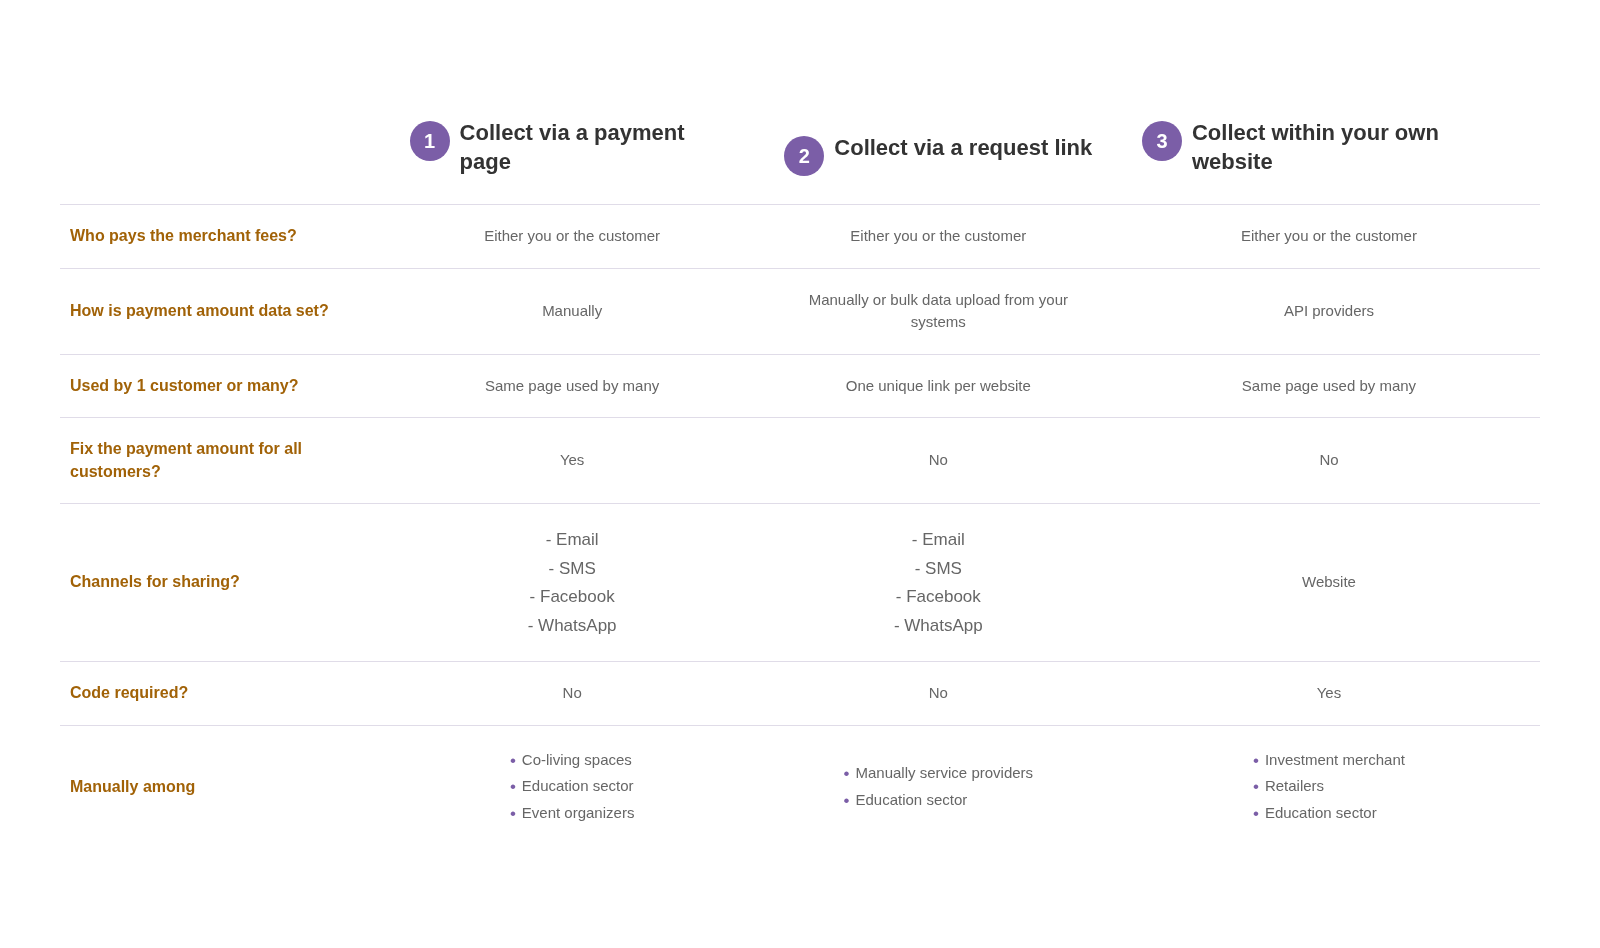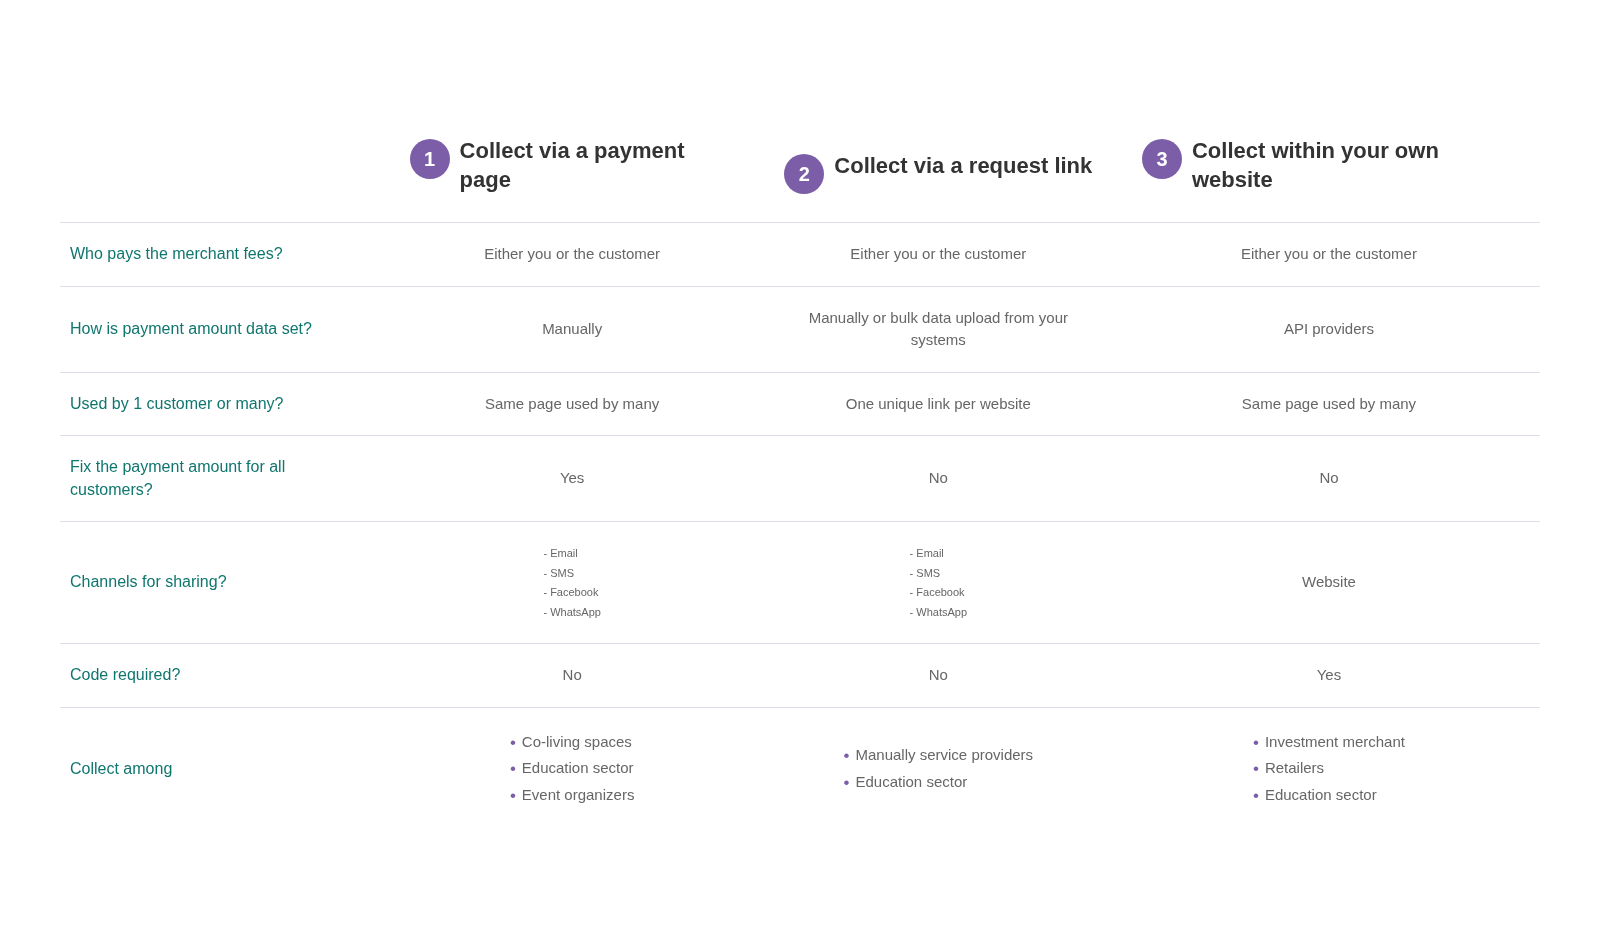--- a/index.html
+++ b/index.html
@@ -42,22 +42,22 @@
     }
 
     .comparison-table td {
       font-size: 15px;
       color: #666;
       line-height: 1.5;
     }
 
     .row-label {
       font-size: 16px;
-      font-weight: 400;
-      color: #0f766e;
+      font-weight: 700;
+      color: #a16207;
       line-height: 1.4;
       text-align: right;
     }
 
     .header-cell {
       display: flex;
       flex-direction: row;
       align-items: flex-start;
       justify-content: center;
       gap: 10px;
@@ -91,23 +91,23 @@
       align-items: flex-start;
       gap: 6px;
       margin: 3px 0;
       font-size: 15px;
       color: #666;
       text-align: left;
     }
 
     .list-item-dash {
       margin: 3px 0;
-      font-size: 11px;
+      font-size: 17px;
       color: #666;
-      text-align: left;
+      text-align: center;
     }
 
     .bullet {
       color: #7b5ea7;
       font-size: 17px;
       line-height: 1.4;
     }
 
     .comparison-table tr:last-child td {
       border-bottom: none;
@@ -176,21 +176,21 @@
         <td><div class="channels-cell"><div class="list-item-dash">- Email</div><div class="list-item-dash">- SMS</div><div class="list-item-dash">- Facebook</div><div class="list-item-dash">- WhatsApp</div></div></td>
         <td>Website</td>
       </tr>
       <tr>
         <td><span class="row-label">Code required?</span></td>
         <td>No</td>
         <td>No</td>
         <td>Yes</td>
       </tr>
       <tr>
-        <td><span class="row-label">Collect among</span></td>
+        <td><span class="row-label">Manually among</span></td>
         <td><div style="text-align: left; display: inline-block;"><div class="list-item">
               <span class="bullet">•</span>
               <span>Co-living spaces</span>
             </div><div class="list-item">
               <span class="bullet">•</span>
               <span>Education sector</span>
             </div><div class="list-item">
               <span class="bullet">•</span>
               <span>Event organizers</span>
             </div></div></td>

